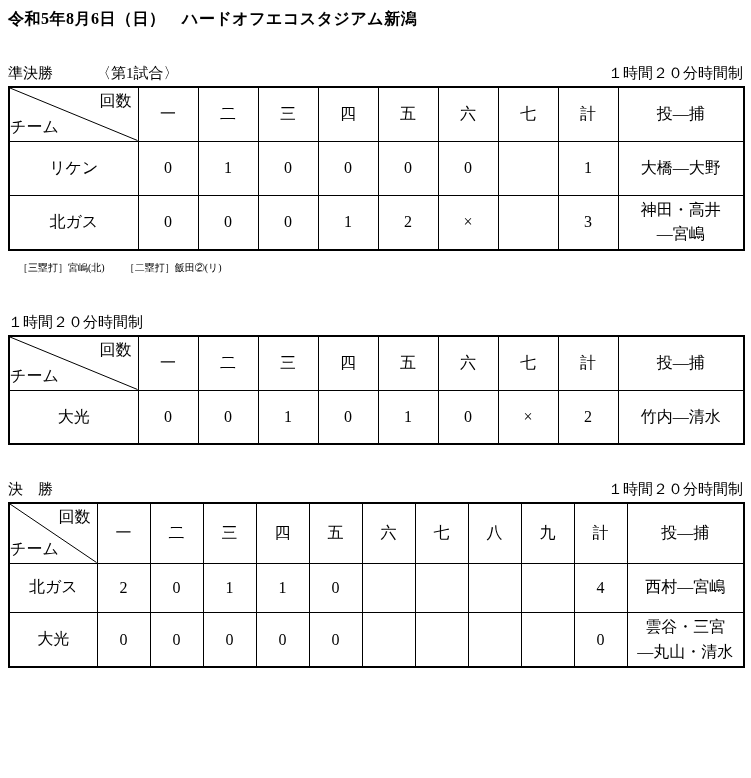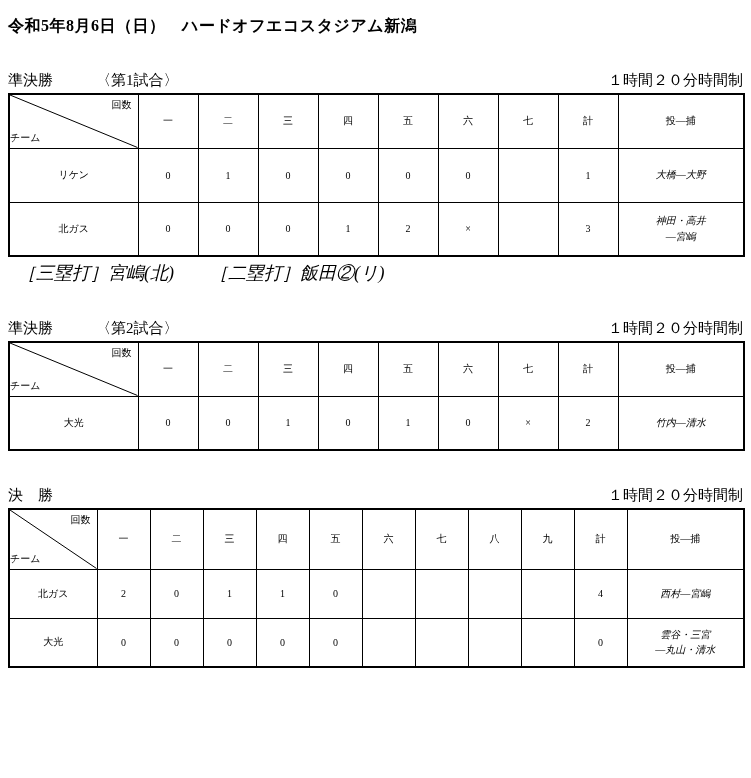--- a/index.html
+++ b/index.html
@@ -8,21 +8,21 @@
     height: 778px;
     background: #ffffff;
     color: #000000;
     font-family: "Liberation Serif", "DejaVu Serif", serif;
     overflow: hidden;
     box-sizing: border-box;
   }
   .page { padding: 8px 8px 0 8px; }
 
   .doc-title {
-    margin-top: 8px;
+    margin-top: 1px;
     font-size: 16px;
     font-weight: bold;
     letter-spacing: 0.5px;
     line-height: 1.2;
   }
 
   .section { margin-top: 2px; }
   .section-header {
     display: flex;
     justify-content: space-between;
@@ -33,21 +33,21 @@
     margin-bottom: 2px;
   }
   .sec1 .section-header { margin-top: 34px; }
   .game-label { margin-left: 43px; }
 
   table.score-table {
     border-collapse: collapse;
     table-layout: fixed;
     width: 735px;
     border: 2px solid #000;
-    font-size: 10px;
+    font-size: 16px;
   }
   table.score-table th, table.score-table td {
     border: 1px solid #000;
     text-align: center;
     vertical-align: middle;
     font-weight: normal;
     padding: 2px;
     overflow: hidden;
   }
   
@@ -71,27 +71,25 @@
   }
   .corner svg.diag line { stroke: #000; stroke-width: 1; vector-effect: non-scaling-stroke; }
   .corner-top    { position: absolute; top: 3px; right: 6px; }
   .corner-bottom { position: absolute; bottom: 3px; left: 0; }
 
   td.battery {
     text-align: left;
     padding: 2px 4px 2px 8px;
     white-space: pre-line;
     line-height: 1.55;
-    font-style: italic;
   }
   .note {
-    font-size: 18px;
+    font-size: 10px;
     line-height: 21px;
     margin: 6px 0 0 10px;
-    font-style: italic;
   }
 </style>
 </head>
 <body>
 
 <div class="page">
 
   <div class="doc-title">令和5年8月6日（日）　ハードオフエコスタジアム新潟</div>
 
   <div class="section sec1">
@@ -158,23 +156,20 @@
         <td class="battery">神田・高井
 ―宮嶋</td>
       </tr>
     </tbody>
       </table>
     <div class="note">［三塁打］宮嶋(北)　　［二塁打］飯田②(リ)</div>
   </div>
 
   <div class="section">
     <div class="section-header">
-      <div>
-        <span>準決勝</span><span class="game-label">〈第2試合〉</span>
-      </div>
       <div>１時間２０分時間制</div>
     </div>
     <table class="score-table t7">
       <colgroup>
         <col class="c-team">
           <col class="c-in">
           <col class="c-in">
           <col class="c-in">
           <col class="c-in">
           <col class="c-in">

